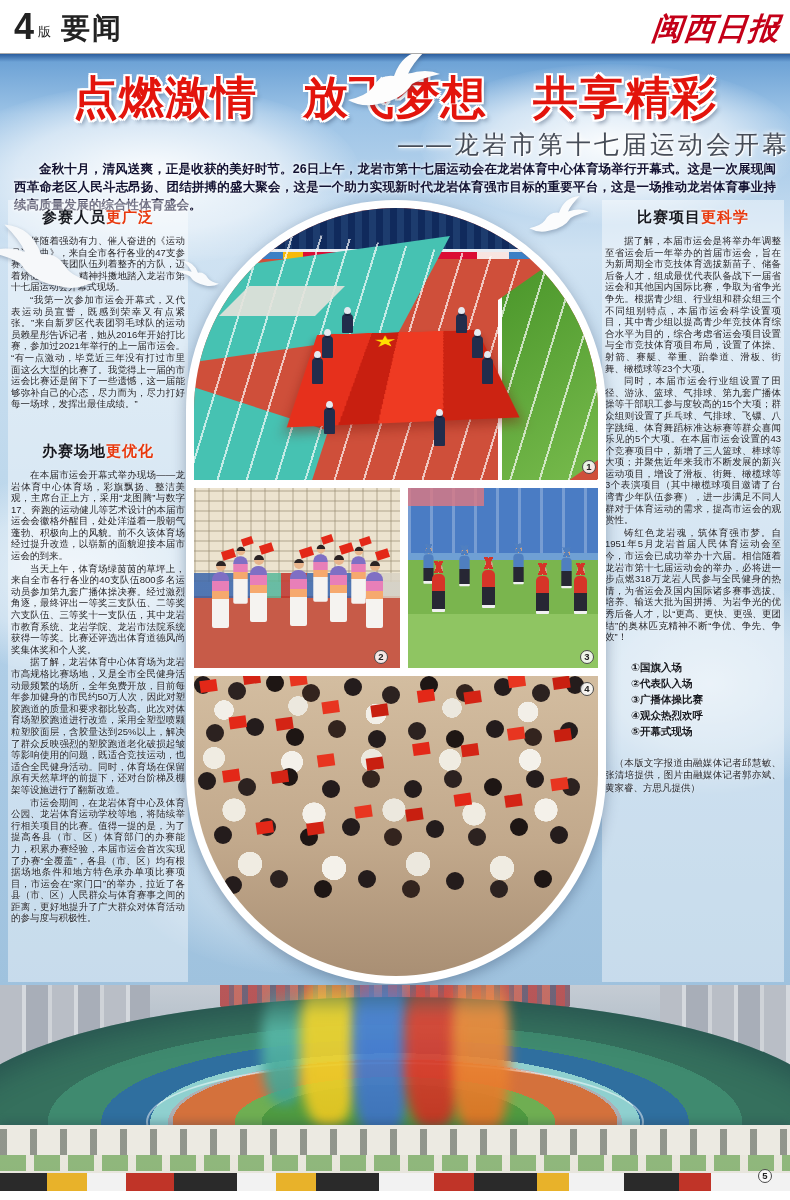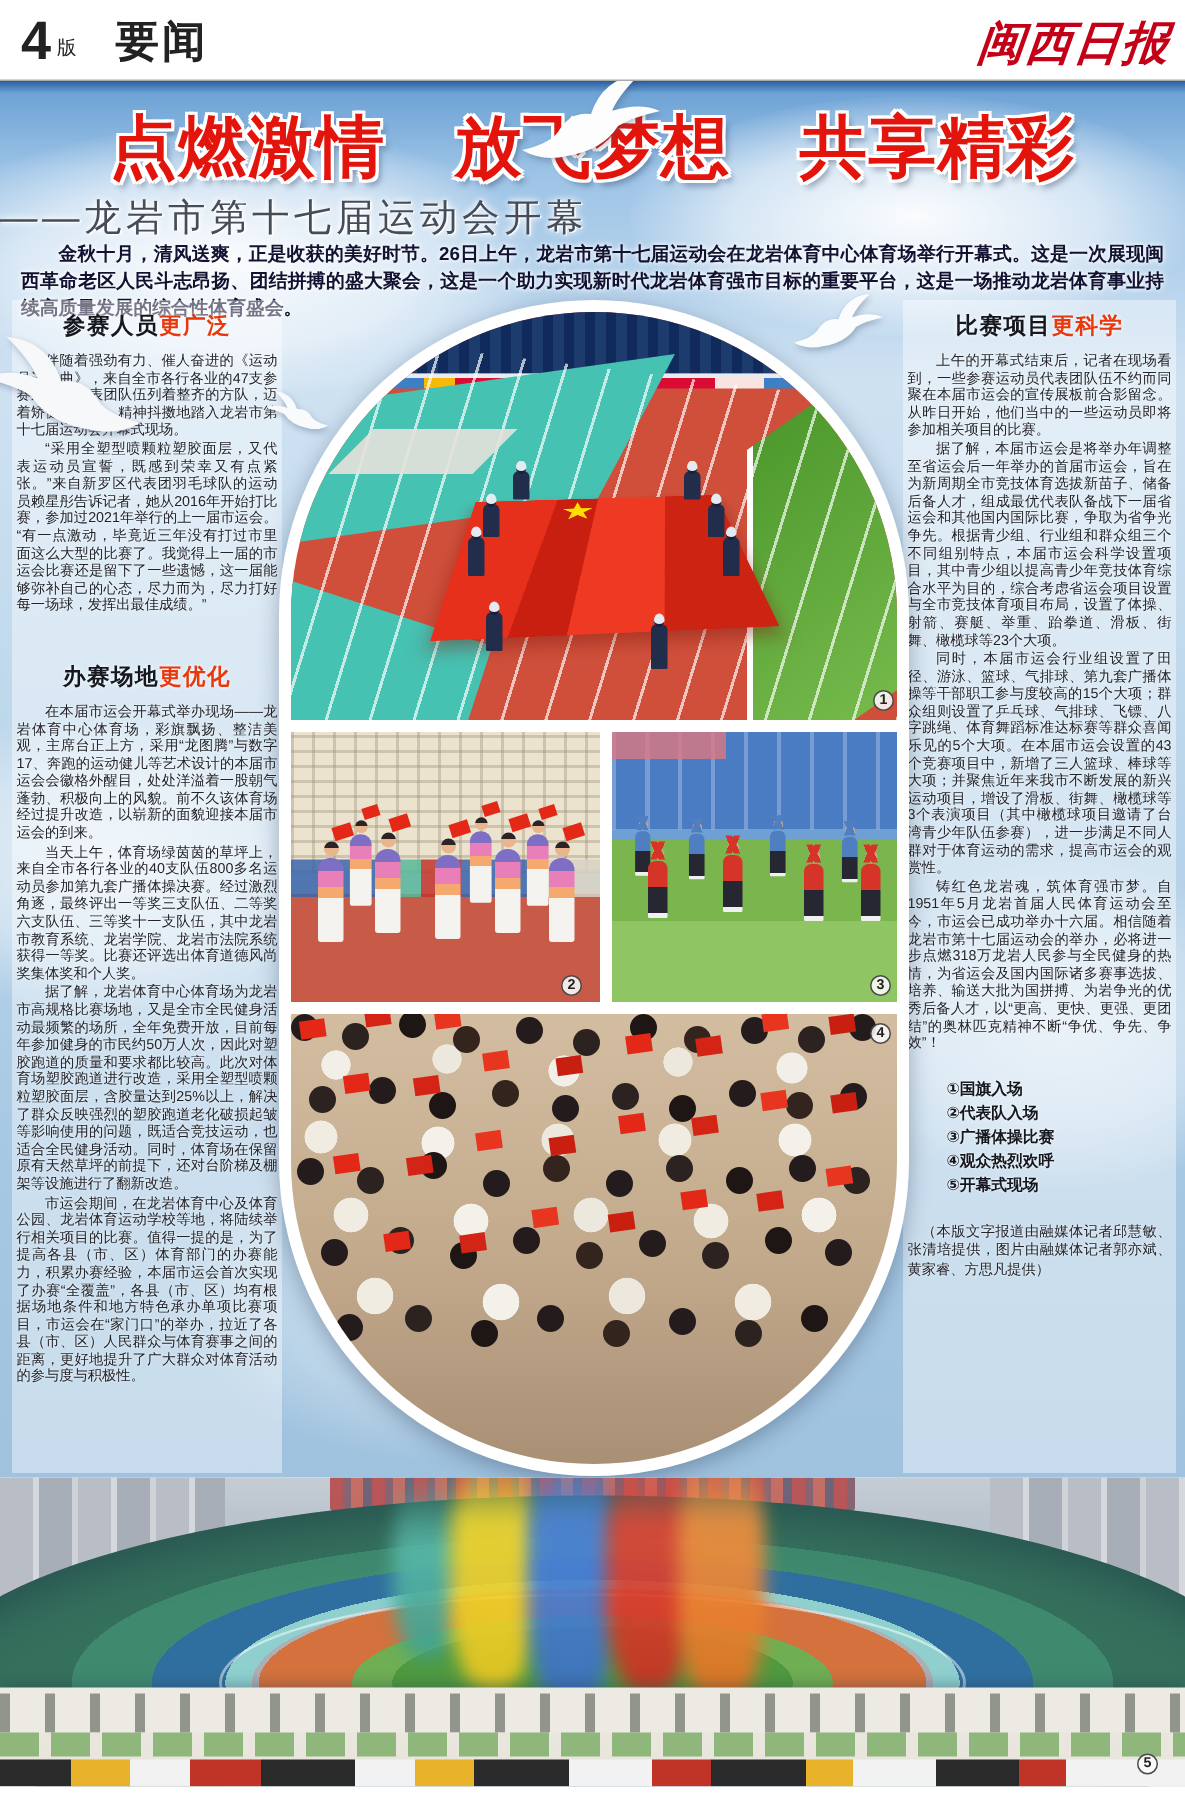--- a/index.html
+++ b/index.html
@@ -5,31 +5,31 @@
   * { margin:0; padding:0; box-sizing:border-box; }
   html,body { background:#d8d8d8; }
   body { font-family:"Liberation Sans","DejaVu Sans",sans-serif; }
   .page { position:relative; width:790px; height:1200px; margin:0 auto; background:#fff; overflow:hidden; }
 
   
   .hdr { position:absolute; top:0; left:0; width:790px; height:54px; background:#fff; border-bottom:1px solid #aaa; }
   .plate { position:absolute; left:14px; top:10px; color:#222; display:flex; align-items:flex-end; gap:4px; }
   .plate .num { font-size:36px; font-weight:bold; line-height:34px; }
   .plate .unit { font-size:13px; padding-bottom:3px; }
-  .plate .sec { font-size:29px; font-weight:bold; letter-spacing:2px; line-height:32px; margin-left:22px;text-align:right; }
+  .plate .sec { font-size:29px; font-weight:bold; letter-spacing:2px; line-height:32px; margin-left:6px;text-align:right; }
   .meta { position:absolute; right:126px; top:9px; text-align:right; font-size:9px; color:#222; line-height:12.5px; white-space:pre-line; }
   .masthead { position:absolute; right:10px; top:8px; color:#c40018; font-family:"Liberation Serif","DejaVu Serif",serif; font-style:italic; font-weight:bold; font-size:31px; letter-spacing:1px; transform:skewX(-6deg); }
 
   
   .main { position:absolute; top:54px; left:0; width:790px; height:931px; overflow:hidden;
     background:linear-gradient(180deg,#2a5d9e 0px,#6ea3d6 8px,#9cc3e6 60px,#cfe2f2 200px,#bed8ec 420px,#a8c9e4 700px,#9fc2de 931px); }
   .cloud { position:absolute; border-radius:50%; background:radial-gradient(ellipse at center,rgba(255,255,255,.95) 0%,rgba(255,255,255,.55) 45%,rgba(255,255,255,0) 72%); }
   .headline { position:absolute; top:14px; left:0; width:100%; text-align:center; font-size:45px; font-weight:bold; color:#e3140c; letter-spacing:1px;
     text-shadow:-2px -2px 0 #fff,2px -2px 0 #fff,-2px 2px 0 #fff,2px 2px 0 #fff,0 -2px 0 #fff,0 2px 0 #fff,-2px 0 0 #fff,2px 0 0 #fff,3px 4px 4px rgba(40,60,90,.45); }
-  .subhead { position:absolute; top:74px; left:0; width:100%; text-align:left; font-size:25px; color:#474d58; letter-spacing:3px;
+  .subhead { position:absolute; top:74px; left:0; width:100%; text-align:right; font-size:25px; color:#474d58; letter-spacing:3px;
     text-shadow:0 0 4px #fff,0 0 6px #fff,1px 1px 0 rgba(255,255,255,.9); }
   .lead { position:absolute; top:106px; left:14px; width:762px; font-size:12.5px; font-weight:bold; color:#121232; line-height:18px; text-align:justify; text-indent:2em;
     text-shadow:0 0 3px rgba(255,255,255,.95),0 0 5px rgba(255,255,255,.8); }
 
   
   .col { position:absolute; top:146px; height:782px; overflow:hidden; background:rgba(255,255,255,.42); padding:2px 3px; }
   .col-left { left:8px;  width:180px; }
   .col-right { left:602px; width:182px; }
   .sec-title { font-size:15px; font-weight:bold; letter-spacing:1px; margin:6px 0 8px 0; text-align:center; white-space:nowrap; text-shadow:0 0 3px #fff; }
   .sec-title .tb { color:#15181f; }
@@ -194,35 +194,34 @@
 
     <div class="headline">点燃激情　放飞梦想　共享精彩</div>
     <div class="subhead">——龙岩市第十七届运动会开幕</div>
     <div class="lead">金秋十月，清风送爽，正是收获的美好时节。26日上午，龙岩市第十七届运动会在龙岩体育中心体育场举行开幕式。这是一次展现闽西革命老区人民斗志昂扬、团结拼搏的盛大聚会，这是一个助力实现新时代龙岩体育强市目标的重要平台，这是一场推动龙岩体育事业持续高质量发展的综合性体育盛会。</div>
 
     <div class="col col-left">
       <div class="sec-title">
         <span class="tb">参赛人员</span><span class="tr">更广泛</span>
       </div>
       <p>伴随着强劲有力、催人奋进的《运动员进行曲》，来自全市各行各业的47支参赛运动员代表团队伍列着整齐的方队，迈着矫健的步伐，精神抖擞地踏入龙岩市第十七届运动会开幕式现场。</p>
-      <p>“采用全塑型喷颗粒塑胶面层，又代表运动员宣誓，既感到荣幸又有点紧张。”来自新罗区代表团羽毛球队的运动员赖星彤告诉记者，她从2016年开始打比赛，参加过2021年举行的上一届市运会。“有一点激动，毕竟近三年没有打过市里面这么大型的比赛了。我觉得上一届的市运会比赛还是留下了一些遗憾，这一届能够弥补自己的心态，尽力而为，尽力打好每一场球，发挥出最佳成绩。”</p>
+      <p>“我第一次参加市运会开幕式，又代表运动员宣誓，既感到荣幸又有点紧张。”来自新罗区代表团羽毛球队的运动员赖星彤告诉记者，她从2016年开始打比赛，参加过2021年举行的上一届市运会。“有一点激动，毕竟近三年没有打过市里面这么大型的比赛了。我觉得上一届的市运会比赛还是留下了一些遗憾，这一届能够弥补自己的心态，尽力而为，尽力打好每一场球，发挥出最佳成绩。”</p>
       <div class="sec-title sec2-title">
         <span class="tb">办赛场地</span><span class="tr">更优化</span>
       </div>
       <p>在本届市运会开幕式举办现场——龙岩体育中心体育场，彩旗飘扬、整洁美观，主席台正上方，采用“龙图腾”与数字17、奔跑的运动健儿等艺术设计的本届市运会会徽格外醒目，处处洋溢着一股朝气蓬勃、积极向上的风貌。前不久该体育场经过提升改造，以崭新的面貌迎接本届市运会的到来。</p>
       <p>当天上午，体育场绿茵茵的草坪上，来自全市各行各业的40支队伍800多名运动员参加第九套广播体操决赛。经过激烈角逐，最终评出一等奖三支队伍、二等奖六支队伍、三等奖十一支队伍，其中龙岩市教育系统、龙岩学院、龙岩市法院系统获得一等奖。比赛还评选出体育道德风尚奖集体奖和个人奖。</p>
       <p>据了解，龙岩体育中心体育场为龙岩市高规格比赛场地，又是全市全民健身活动最频繁的场所，全年免费开放，目前每年参加健身的市民约50万人次，因此对塑胶跑道的质量和要求都比较高。此次对体育场塑胶跑道进行改造，采用全塑型喷颗粒塑胶面层，含胶量达到25%以上，解决了群众反映强烈的塑胶跑道老化破损起皱等影响使用的问题，既适合竞技运动，也适合全民健身活动。同时，体育场在保留原有天然草坪的前提下，还对台阶梯及棚架等设施进行了翻新改造。</p>
       <p>市运会期间，在龙岩体育中心及体育公园、龙岩体育运动学校等地，将陆续举行相关项目的比赛。值得一提的是，为了提高各县（市、区）体育部门的办赛能力，积累办赛经验，本届市运会首次实现了办赛“全覆盖”，各县（市、区）均有根据场地条件和地方特色承办单项比赛项目，市运会在“家门口”的举办，拉近了各县（市、区）人民群众与体育赛事之间的距离，更好地提升了广大群众对体育活动的参与度与积极性。</p>
     </div>
 
     <div class="col col-right">
       <div class="sec-title">
         <span class="tb">比赛项目</span><span class="tr">更科学</span>
       </div>
-      <p>上午的开幕式结束后，记者在现场看到，一些参赛运动员代表团队伍不约而同聚在本届市运会的宣传展板前合影留念。从昨日开始，他们当中的一些运动员即将参加相关项目的比赛。</p>
       <p>据了解，本届市运会是将举办年调整至省运会后一年举办的首届市运会，旨在为新周期全市竞技体育选拔新苗子、储备后备人才，组成最优代表队备战下一届省运会和其他国内国际比赛，争取为省争光争先。根据青少组、行业组和群众组三个不同组别特点，本届市运会科学设置项目，其中青少组以提高青少年竞技体育综合水平为目的，综合考虑省运会项目设置与全市竞技体育项目布局，设置了体操、射箭、赛艇、举重、跆拳道、滑板、街舞、橄榄球等23个大项。</p>
       <p>同时，本届市运会行业组设置了田径、游泳、篮球、气排球、第九套广播体操等干部职工参与度较高的15个大项；群众组则设置了乒乓球、气排球、飞镖、八字跳绳、体育舞蹈标准达标赛等群众喜闻乐见的5个大项。在本届市运会设置的43个竞赛项目中，新增了三人篮球、棒球等大项；并聚焦近年来我市不断发展的新兴运动项目，增设了滑板、街舞、橄榄球等3个表演项目（其中橄榄球项目邀请了台湾青少年队伍参赛），进一步满足不同人群对于体育运动的需求，提高市运会的观赏性。</p>
       <p>铸红色龙岩魂，筑体育强市梦。自1951年5月龙岩首届人民体育运动会至今，市运会已成功举办十六届。相信随着龙岩市第十七届运动会的举办，必将进一步点燃318万龙岩人民参与全民健身的热情，为省运会及国内国际诸多赛事选拔、培养、输送大批为国拼搏、为岩争光的优秀后备人才，以“更高、更快、更强、更团结”的奥林匹克精神不断“争优、争先、争效”！</p>
       <div class="captions">
         <div>①国旗入场</div>
         <div>②代表队入场</div>
         <div>③广播体操比赛</div>
         <div>④观众热烈欢呼</div>
         <div>⑤开幕式现场</div>
       </div>

